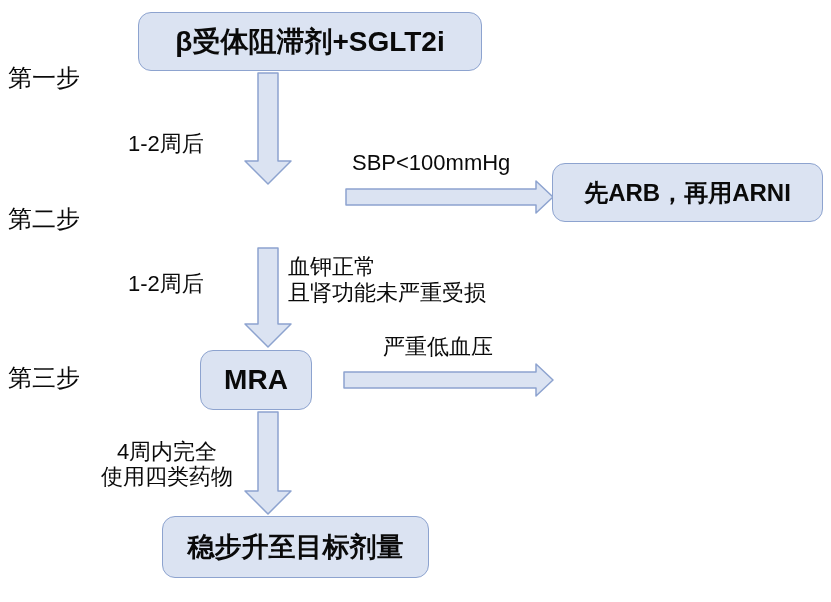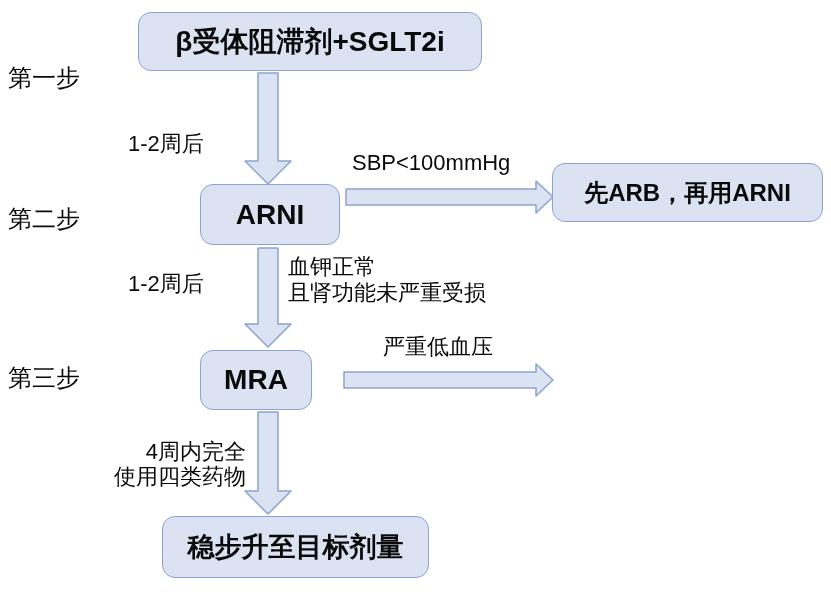--- a/index.html
+++ b/index.html
@@ -67,41 +67,40 @@
     font-size: 22px;
     color: var(--text);
     white-space: nowrap;
     line-height: 26px;
   }
   .lbl-weeks1     { left: 128px; top: 131px; }
   .lbl-sbp        { left: 352px; top: 150px; }
   .lbl-potassium  { left: 288px; top: 254px; }
   .lbl-weeks2     { left: 128px; top: 271px; }
   .lbl-hypo       { left: 383px; top: 334px; }
-  .lbl-fourweeks  { left: 88px;  top: 439px; width: 158px; text-align: right; line-height: 25px; }
+  .lbl-fourweeks  { left: 88px;  top: 439px; width: 158px; text-align: center; line-height: 25px; }
 </style>
 </head>
 <body>
 
 <div class="canvas">
 
   <svg class="arrows" viewBox="0 0 831 602" xmlns="http://www.w3.org/2000/svg">
     <polygon class="arrow-shape" points="258,73 278,73 278,161 291,161 268,184 245,161 258,161"></polygon>
     <polygon class="arrow-shape" points="258,248 278,248 278,324 291,324 268,347 245,324 258,324"></polygon>
     <polygon class="arrow-shape" points="258,412 278,412 278,491 291,491 268,514 245,491 258,491"></polygon>
     <polygon class="arrow-shape" points="346,189 536,189 536,181 553,197 536,213 536,205 346,205"></polygon>
     <polygon class="arrow-shape" points="344,372 536,372 536,364 553,380 536,396 536,388 344,388"></polygon>
   </svg>
 
   <div class="step-label step-1">第一步</div>
   <div class="step-label step-2">第二步</div>
   <div class="step-label step-3">第三步</div>
 
   <div class="node node-start">β受体阻滞剂+SGLT2i</div>
-  <div class="node node-arni">ARNI</div>
   <div class="node node-arb">先ARB，再用ARNI</div>
   <div class="node node-mra">MRA</div>
   <div class="node node-target">稳步升至目标剂量</div>
 
   <div class="edge-label lbl-weeks1">1-2周后</div>
   <div class="edge-label lbl-sbp">SBP&lt;100mmHg</div>
   <div class="edge-label lbl-potassium">
     <div>血钾正常</div>
     <div>且肾功能未严重受损</div>
   </div>

